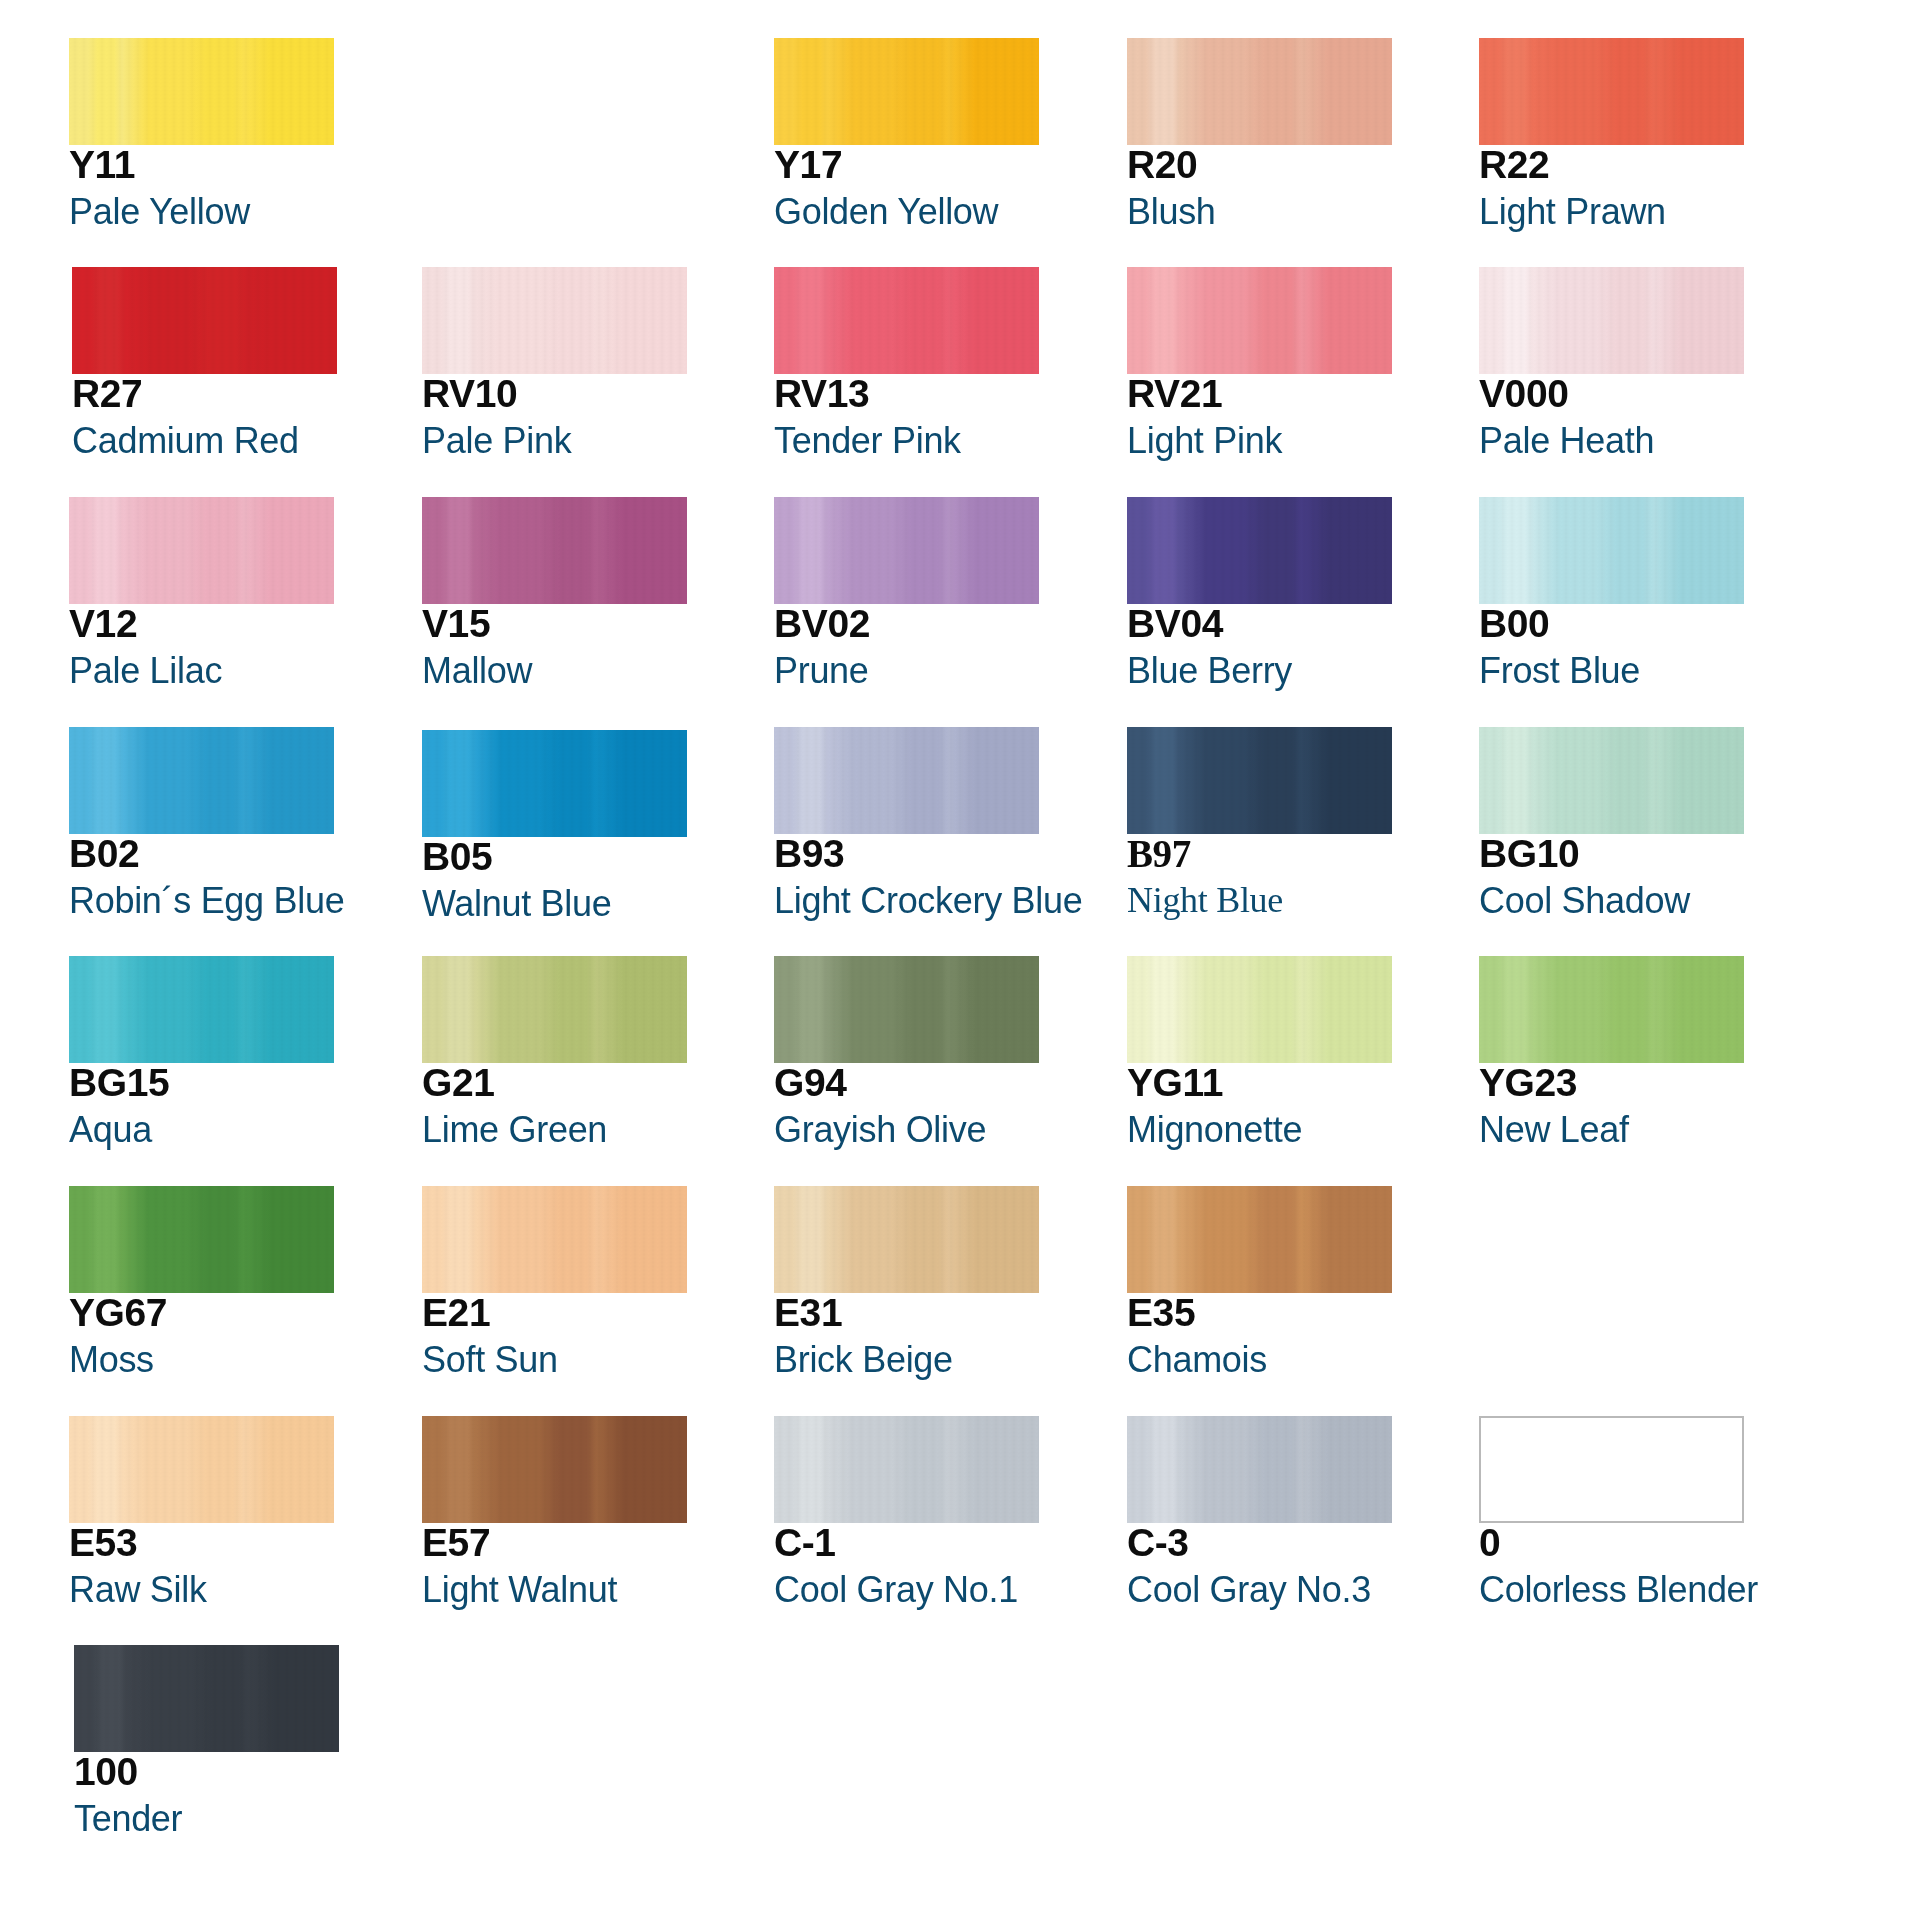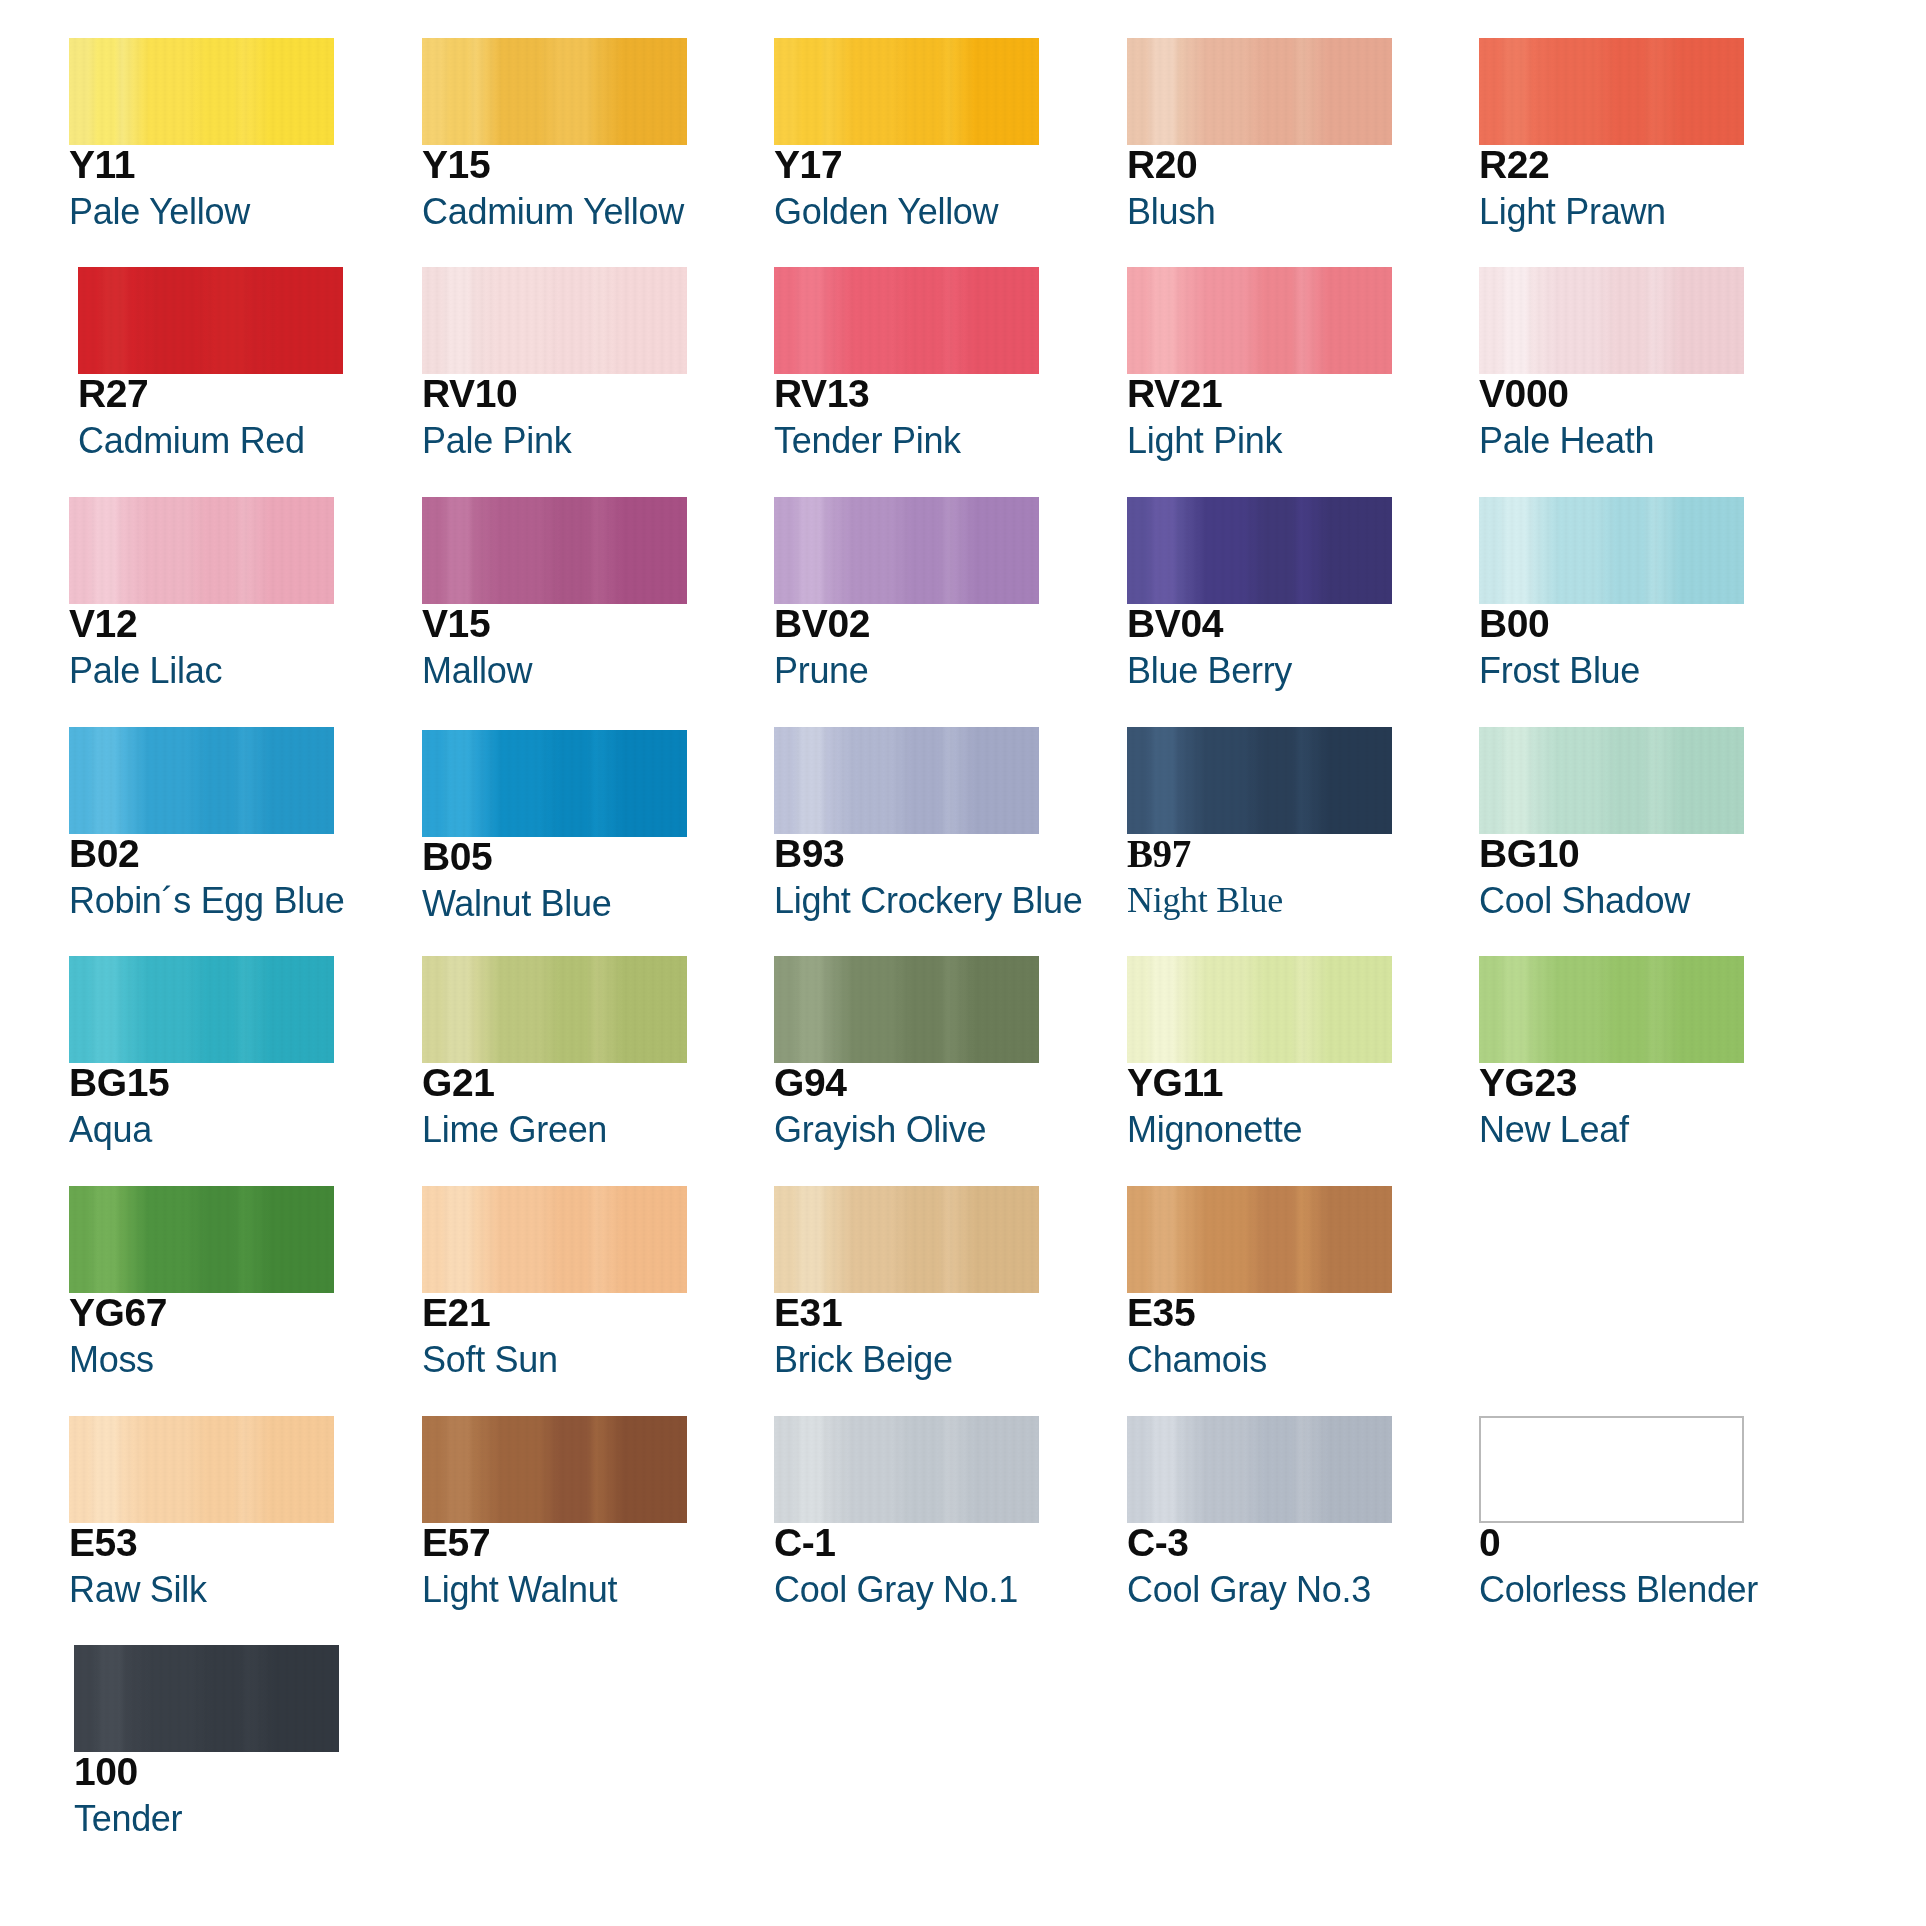--- a/index.html
+++ b/index.html
@@ -78,28 +78,20 @@
 
 <div id="chart">
     <div class="swatch-cell" style="left: 69px; top: 38px;">
       <div class="swatch-box">
         <div class="swatch-grad" style="background: linear-gradient(90deg, rgb(248, 234, 128) 0%, rgb(248, 234, 128) 7%, rgb(251, 235, 110) 11%, rgb(251, 235, 110) 17%, rgb(248, 234, 128) 20%, rgb(252, 226, 79) 30%, rgb(252, 226, 79) 44%, rgb(251, 225, 69) 52%, rgb(251, 225, 69) 62%, rgb(252, 226, 79) 66%, rgb(251, 223, 58) 76%, rgb(251, 223, 58) 100%);"></div>
         <div class="swatch-noise"></div>
       </div>
       <div class="swatch-code">Y11</div>
       <div class="swatch-name">Pale Yellow</div>
     </div>
-    <div class="swatch-cell" style="left: 422px; top: 38px;">
-      <div class="swatch-box">
-        <div class="swatch-grad" style="background: linear-gradient(90deg, rgb(247, 211, 112) 0%, rgb(247, 211, 112) 7%, rgb(246, 207, 100) 11%, rgb(246, 207, 100) 17%, rgb(247, 211, 112) 20%, rgb(240, 188, 68) 30%, rgb(240, 188, 68) 44%, rgb(243, 195, 82) 52%, rgb(243, 195, 82) 62%, rgb(240, 188, 68) 66%, rgb(238, 176, 44) 76%, rgb(238, 176, 44) 100%);"></div>
-        <div class="swatch-noise"></div>
-      </div>
-      <div class="swatch-code">Y15</div>
-      <div class="swatch-name">Cadmium Yellow</div>
-    </div>
     <div class="swatch-cell" style="left: 774px; top: 38px;">
       <div class="swatch-box">
         <div class="swatch-grad" style="background: linear-gradient(90deg, rgb(251, 208, 65) 0%, rgb(251, 208, 65) 7%, rgb(251, 205, 54) 11%, rgb(251, 205, 54) 17%, rgb(251, 208, 65) 20%, rgb(249, 195, 43) 30%, rgb(249, 195, 43) 44%, rgb(248, 189, 34) 52%, rgb(248, 189, 34) 62%, rgb(249, 195, 43) 66%, rgb(247, 178, 17) 76%, rgb(247, 178, 17) 100%);"></div>
         <div class="swatch-noise"></div>
       </div>
       <div class="swatch-code">Y17</div>
       <div class="swatch-name">Golden Yellow</div>
     </div>
     <div class="swatch-cell" style="left: 1127px; top: 38px;">
       <div class="swatch-box">
@@ -110,21 +102,21 @@
       <div class="swatch-name">Blush</div>
     </div>
     <div class="swatch-cell" style="left: 1479px; top: 38px;">
       <div class="swatch-box">
         <div class="swatch-grad" style="background: linear-gradient(90deg, rgb(239, 113, 88) 0%, rgb(239, 113, 88) 7%, rgb(240, 122, 96) 11%, rgb(240, 122, 96) 17%, rgb(239, 113, 88) 20%, rgb(237, 106, 81) 30%, rgb(237, 106, 81) 44%, rgb(235, 98, 74) 52%, rgb(235, 98, 74) 62%, rgb(237, 106, 81) 66%, rgb(234, 95, 71) 76%, rgb(234, 95, 71) 100%);"></div>
         <div class="swatch-noise"></div>
       </div>
       <div class="swatch-code">R22</div>
       <div class="swatch-name">Light Prawn</div>
     </div>
-    <div class="swatch-cell" style="left: 78px; top: 267px;">
+    <div class="swatch-cell" style="left: 72px; top: 267px;">
       <div class="swatch-box">
         <div class="swatch-grad" style="background: linear-gradient(90deg, rgb(213, 34, 41) 0%, rgb(213, 34, 41) 7%, rgb(214, 42, 46) 11%, rgb(214, 42, 46) 17%, rgb(213, 34, 41) 20%, rgb(207, 32, 38) 30%, rgb(207, 32, 38) 44%, rgb(210, 35, 39) 52%, rgb(210, 35, 39) 62%, rgb(207, 32, 38) 66%, rgb(207, 31, 37) 76%, rgb(207, 31, 37) 100%);"></div>
         <div class="swatch-noise"></div>
       </div>
       <div class="swatch-code">R27</div>
       <div class="swatch-name">Cadmium Red</div>
     </div>
     <div class="swatch-cell" style="left: 422px; top: 267px;">
       <div class="swatch-box">
         <div class="swatch-grad" style="background: linear-gradient(90deg, rgb(245, 223, 223) 0%, rgb(245, 223, 223) 7%, rgb(248, 230, 230) 11%, rgb(248, 230, 230) 17%, rgb(245, 223, 223) 20%, rgb(247, 222, 222) 30%, rgb(247, 222, 222) 44%, rgb(246, 219, 220) 52%, rgb(246, 219, 220) 62%, rgb(247, 222, 222) 66%, rgb(246, 217, 218) 76%, rgb(246, 217, 218) 100%);"></div>

